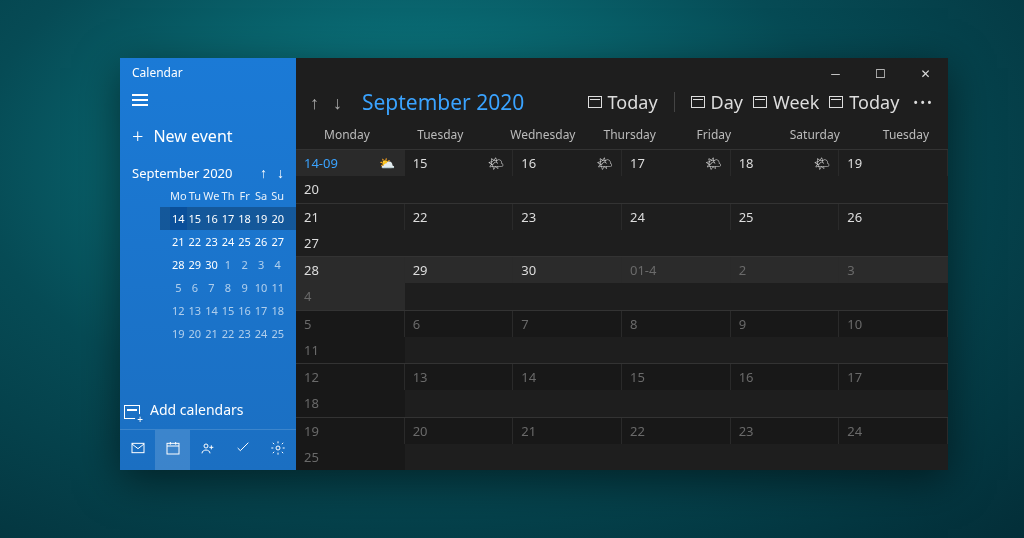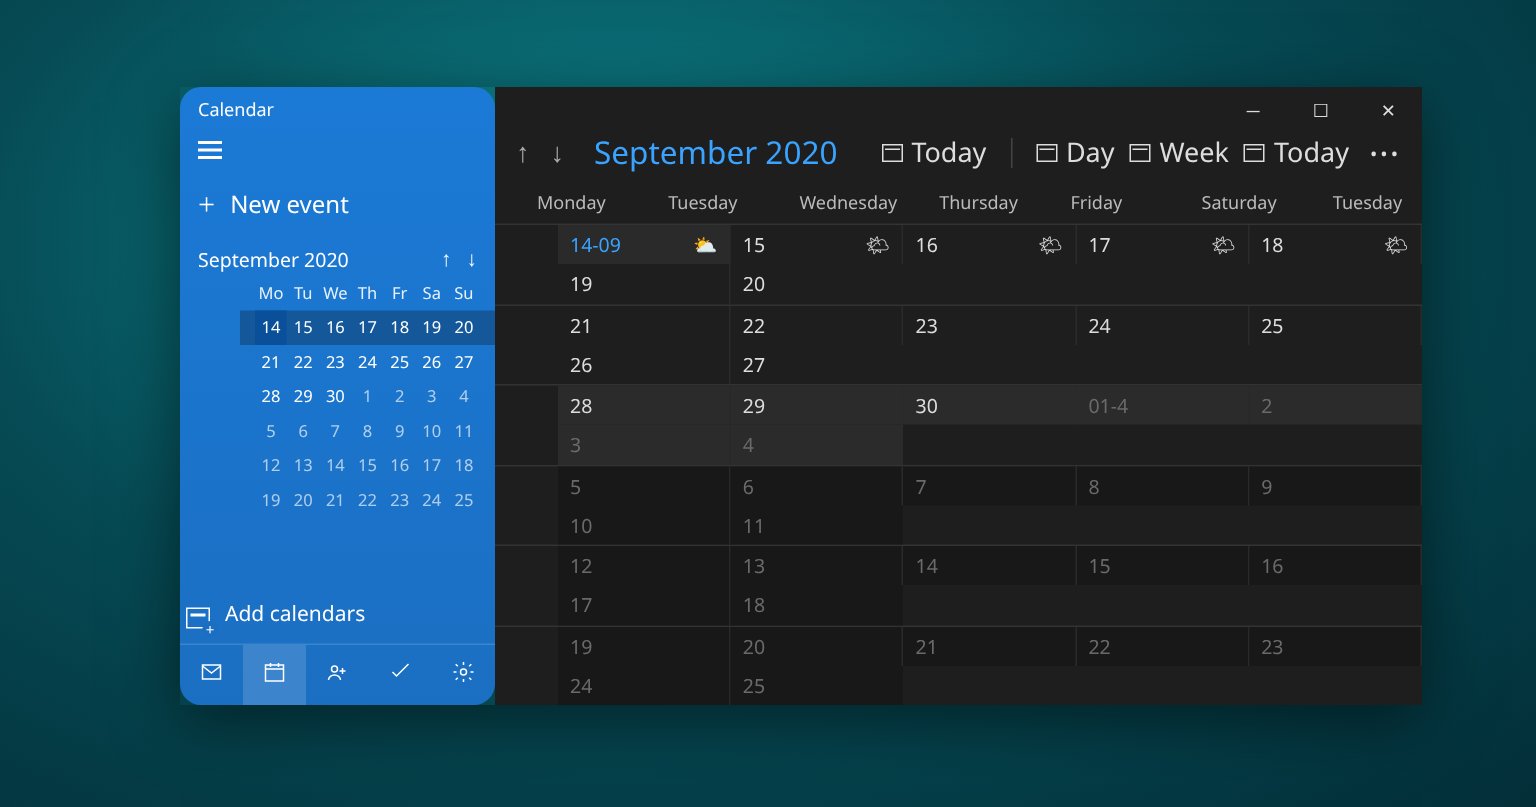--- a/index.html
+++ b/index.html
@@ -13,25 +13,24 @@
     overflow: hidden;
   }
   .window {
     position: absolute;
     left: 120px; top: 58px;
     width: 828px; height: 412px;
     display: flex;
     box-shadow: 0 10px 40px rgba(0,0,0,0.5);
   }
   .sidebar {
-    width: 210px;
+    width: 176px;
     background: linear-gradient(180deg, #1b7ad6 0%, #1b6fc2 100%);
     display: flex; flex-direction: column;
     color: #fff;
-    border-radius: 14px;
   }
   .sb-title { padding: 6px 12px 4px; font-size: 12px; }
   .hamburger { padding: 6px 12px; cursor: pointer; }
   .hamburger span { display: block; width: 16px; height: 2px; background: #fff; margin: 3px 0; }
   .new-event {
     display: flex; align-items: center; gap: 10px;
     padding: 10px 12px; font-size: 16px; cursor: pointer;
   }
   .new-event .plus { font-size: 20px; font-weight: 300; line-height: 1; }
   .mini-head { display: flex; align-items: center; padding: 6px 12px 2px; }
@@ -71,21 +70,21 @@
   .tbtn { display: flex; align-items: center; gap: 6px; cursor: pointer; font-size: 18px; color: #ddd; }
   .tbtn .ico { width: 14px; height: 12px; border: 1.3px solid #ddd; position: relative; }
   .tbtn .ico::before { content:""; position:absolute; left:1px; right:1px; top:2px; height:1.2px; background:#ddd; }
   .sep { width: 1px; height: 20px; background: #444; margin: 0 6px; }
   .more { cursor: pointer; letter-spacing: 2px; color: #ddd; margin-left: 4px; }
 
   .weekday-row { display: grid; grid-template-columns: repeat(7, 1fr); padding: 0 0 6px 0; }
   .weekday { font-size: 12px; color: #bbb; padding-left: 28px; }
 
   .grid { flex: 1; display: grid; grid-template-rows: repeat(6, 1fr); }
-  .grow { display: grid; grid-template-columns: repeat(5, 1fr); border-top: 1px solid #333; padding-left: 42px; }
+  .grow { display: grid; grid-template-columns: repeat(6, 1fr); border-top: 1px solid #333; }
   .gcell {
     border-right: 1px solid #2a2a2a;
     padding: 4px 8px;
     font-size: 13px; color: #ddd;
     display: flex; align-items: flex-start; gap: 6px;
     cursor: pointer;
     position: relative;
   }
   .gcell:last-child { border-right: none; }
   .gcell.other { color: #6a6a6a; }

